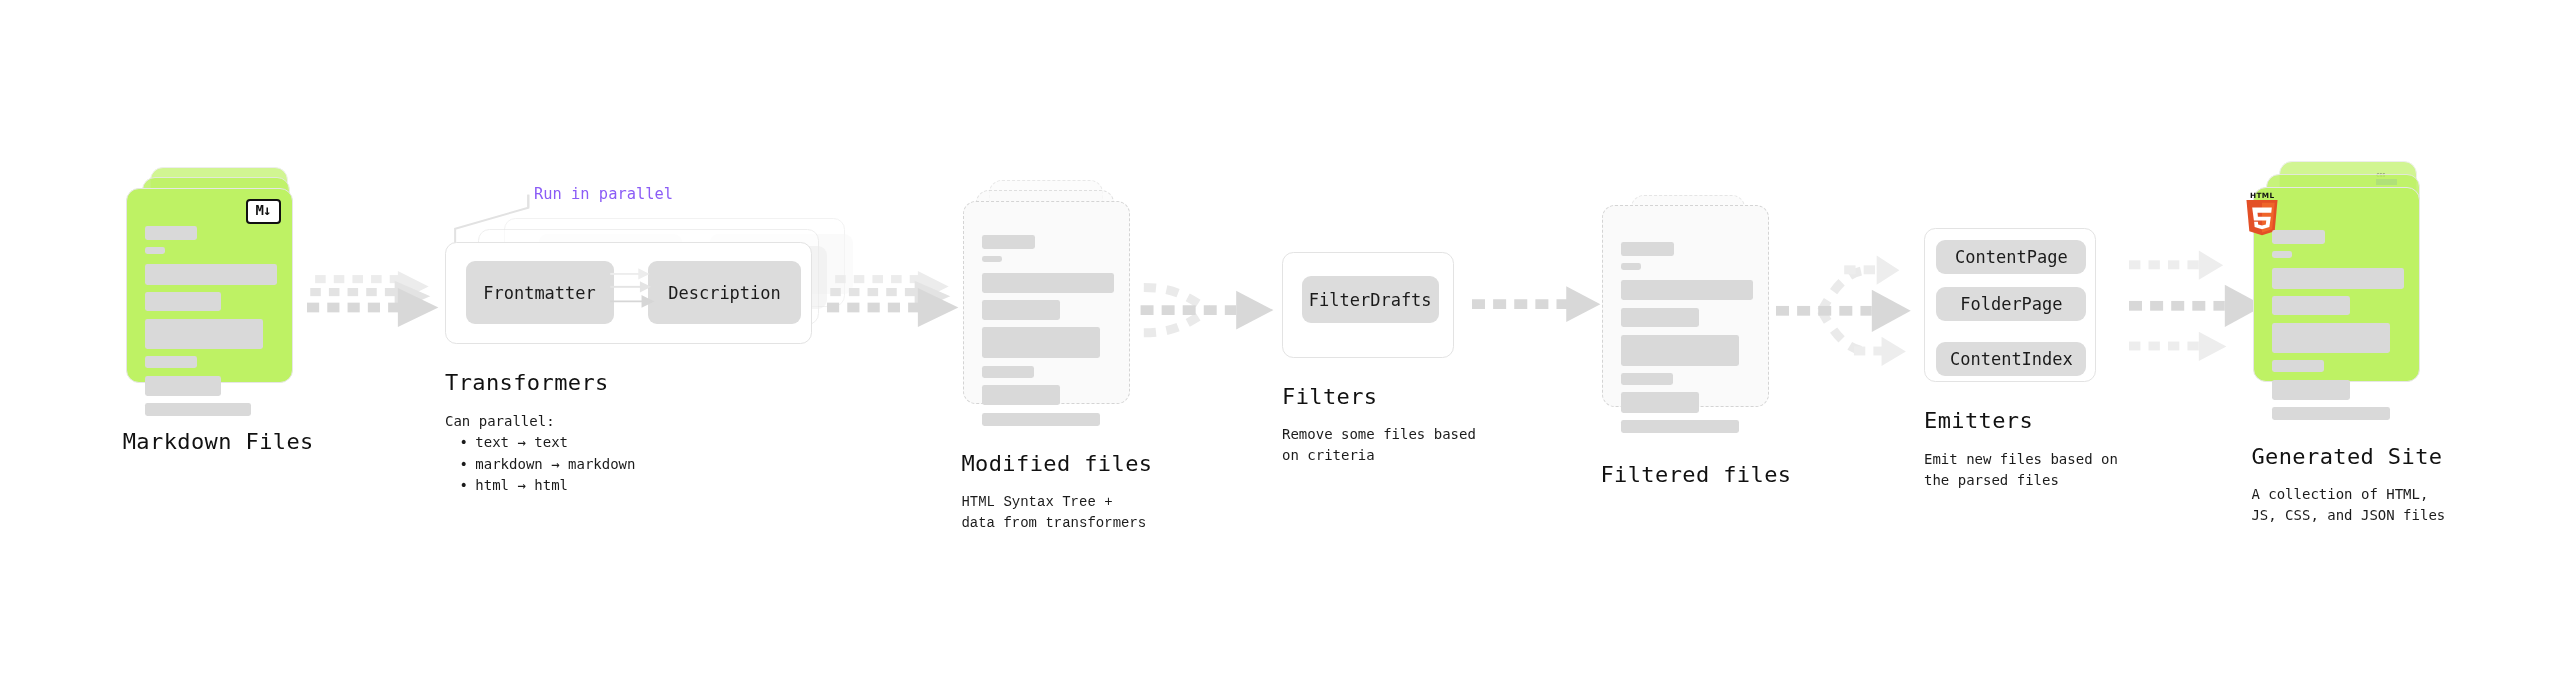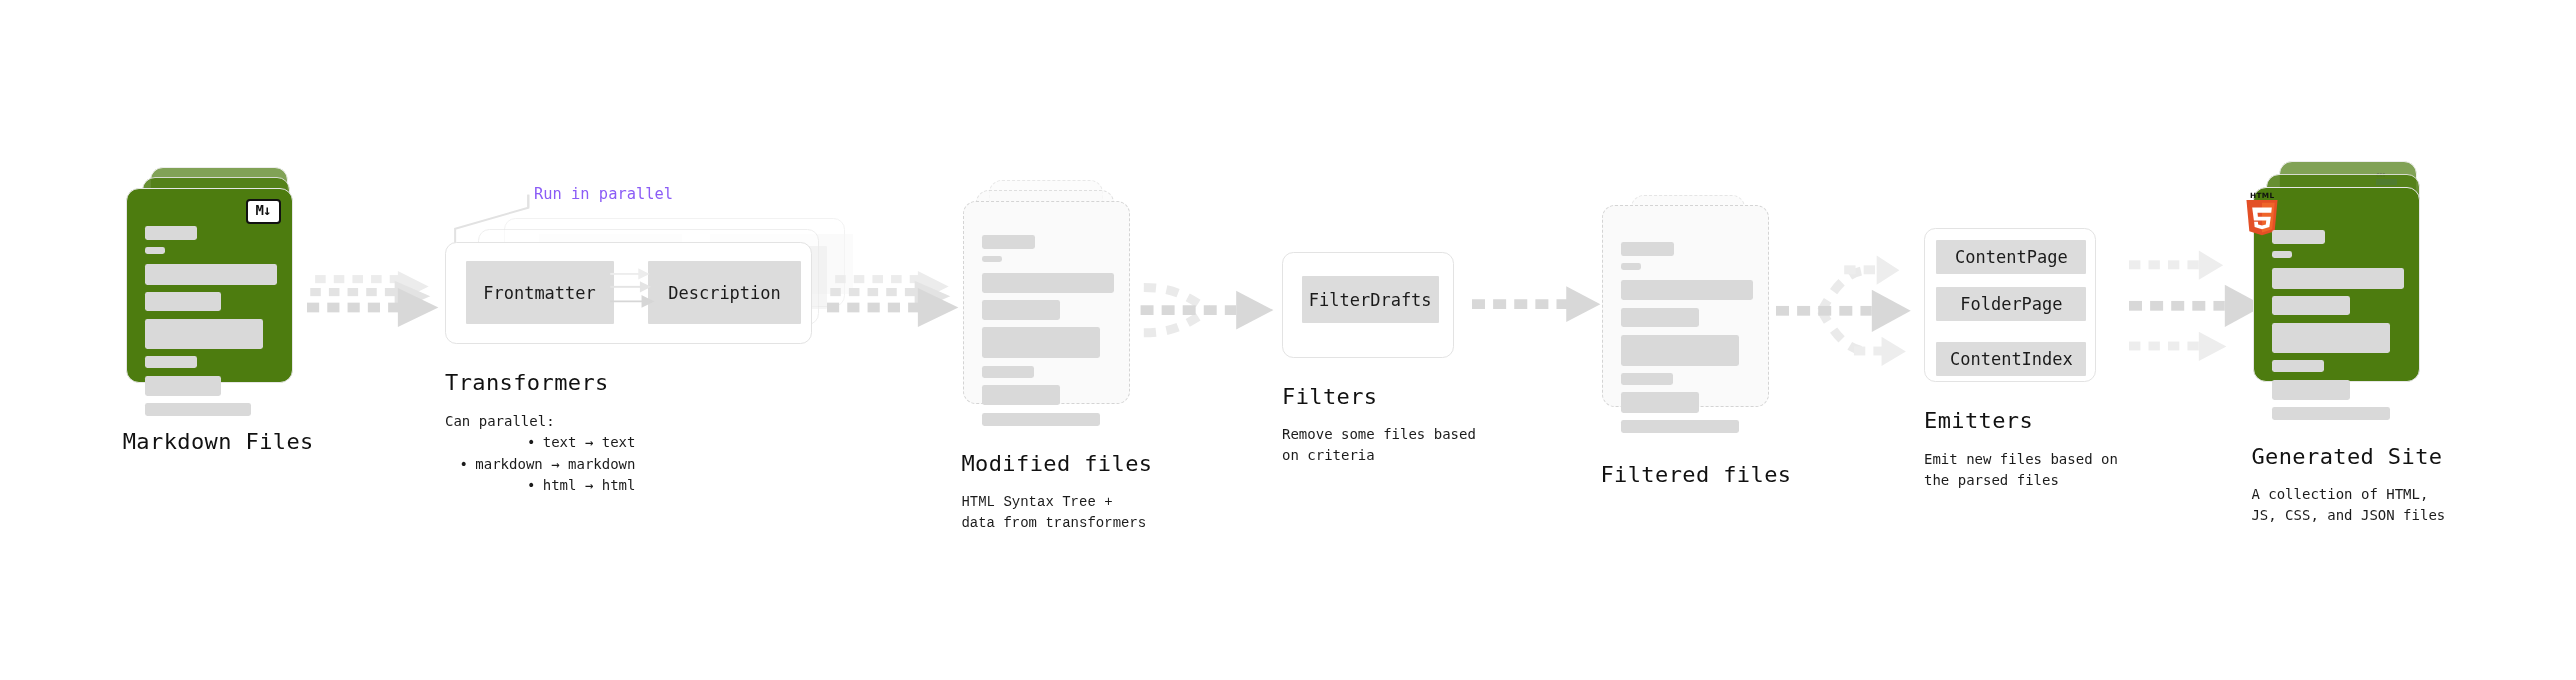--- a/index.html
+++ b/index.html
@@ -11,21 +11,21 @@
   }
   .stage{position:relative;width:2576px;height:681px;}
 
   
   .node{position:absolute;}
 
   
   .cardstack{position:relative;}
   .card{
     position:absolute;
-    background:#4d7c0f;
+    background:#bef264;
     border:1.6px solid #e6e6e6;
     border-radius:13px;
     box-sizing:border-box;
   }
   .card.dashed{border-style:dashed;background:#fafafa;border-color:#d4d4d4;}
   .card.ghost2{opacity:.85;}
   .card.ghost1{opacity:.7;}
 
   .lines{position:absolute;left:18px;right:18px;top:37px;}
   .ln{background:#d9d9d9;border-radius:2.4px;margin-bottom:7.3px;}
@@ -48,33 +48,33 @@
     font:700 7.3px/1 "DejaVu Sans","Liberation Sans",sans-serif;color:#111;letter-spacing:0.4px;
   }
 
   
   .box{
     position:absolute;box-sizing:border-box;
     border:1.6px solid #e3e3e3;border-radius:11.4px;background:#ffffff;
   }
   .chip{
     position:absolute;box-sizing:border-box;
-    background:#dcdcdc;border-radius:1px;
+    background:#dcdcdc;border-radius:9px;
     display:flex;align-items:center;justify-content:center;
     font-size:17px;color:#1b1b1b;white-space:nowrap;
   }
   .chip.fade2{background:#e4e4e4;opacity:.6;}
   .chip.fade1{background:#ececec;opacity:.45;}
 
   
   .title{position:absolute;font-size:22px;letter-spacing:0.4px;color:#111;white-space:nowrap;}
   .subtitle{position:absolute;font-size:14px;line-height:1.5;color:#1b1b1b;white-space:pre;}
   .sublist{position:absolute;font-size:14px;line-height:1.55;color:#1b1b1b;}
   .sublist ul{margin:0;padding-left:14.6px;list-style:none;}
-  .sublist li{white-space:nowrap;text-align:right;}
+  .sublist li{white-space:nowrap;}
   .sublist li::before{content:"\2022";margin-right:7.3px;color:#1b1b1b;}
 
   .parallel-label{position:absolute;font-size:15.4px;color:#8b5cf6;white-space:nowrap;}
 
   svg{display:block;overflow:visible;}
 </style>
 </head>
 <body>
 
 <div class="stage">

